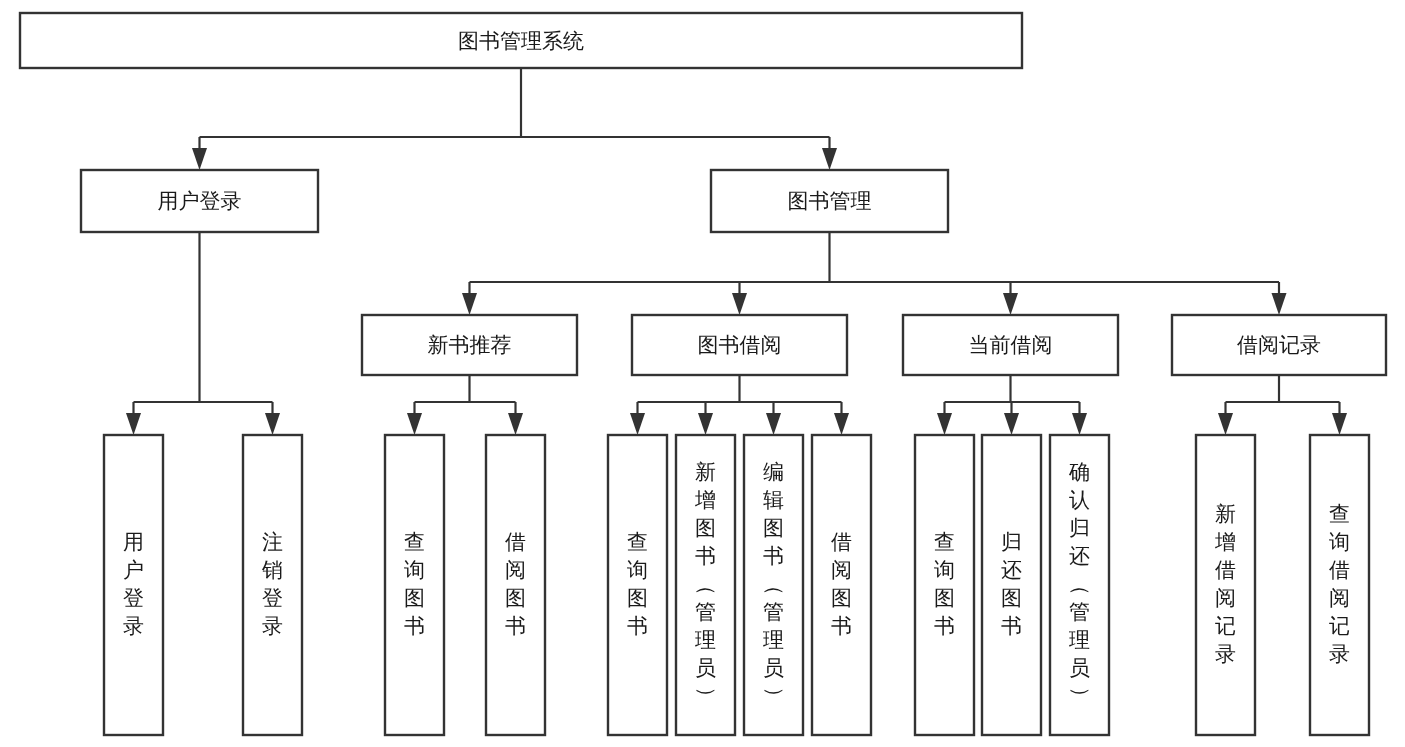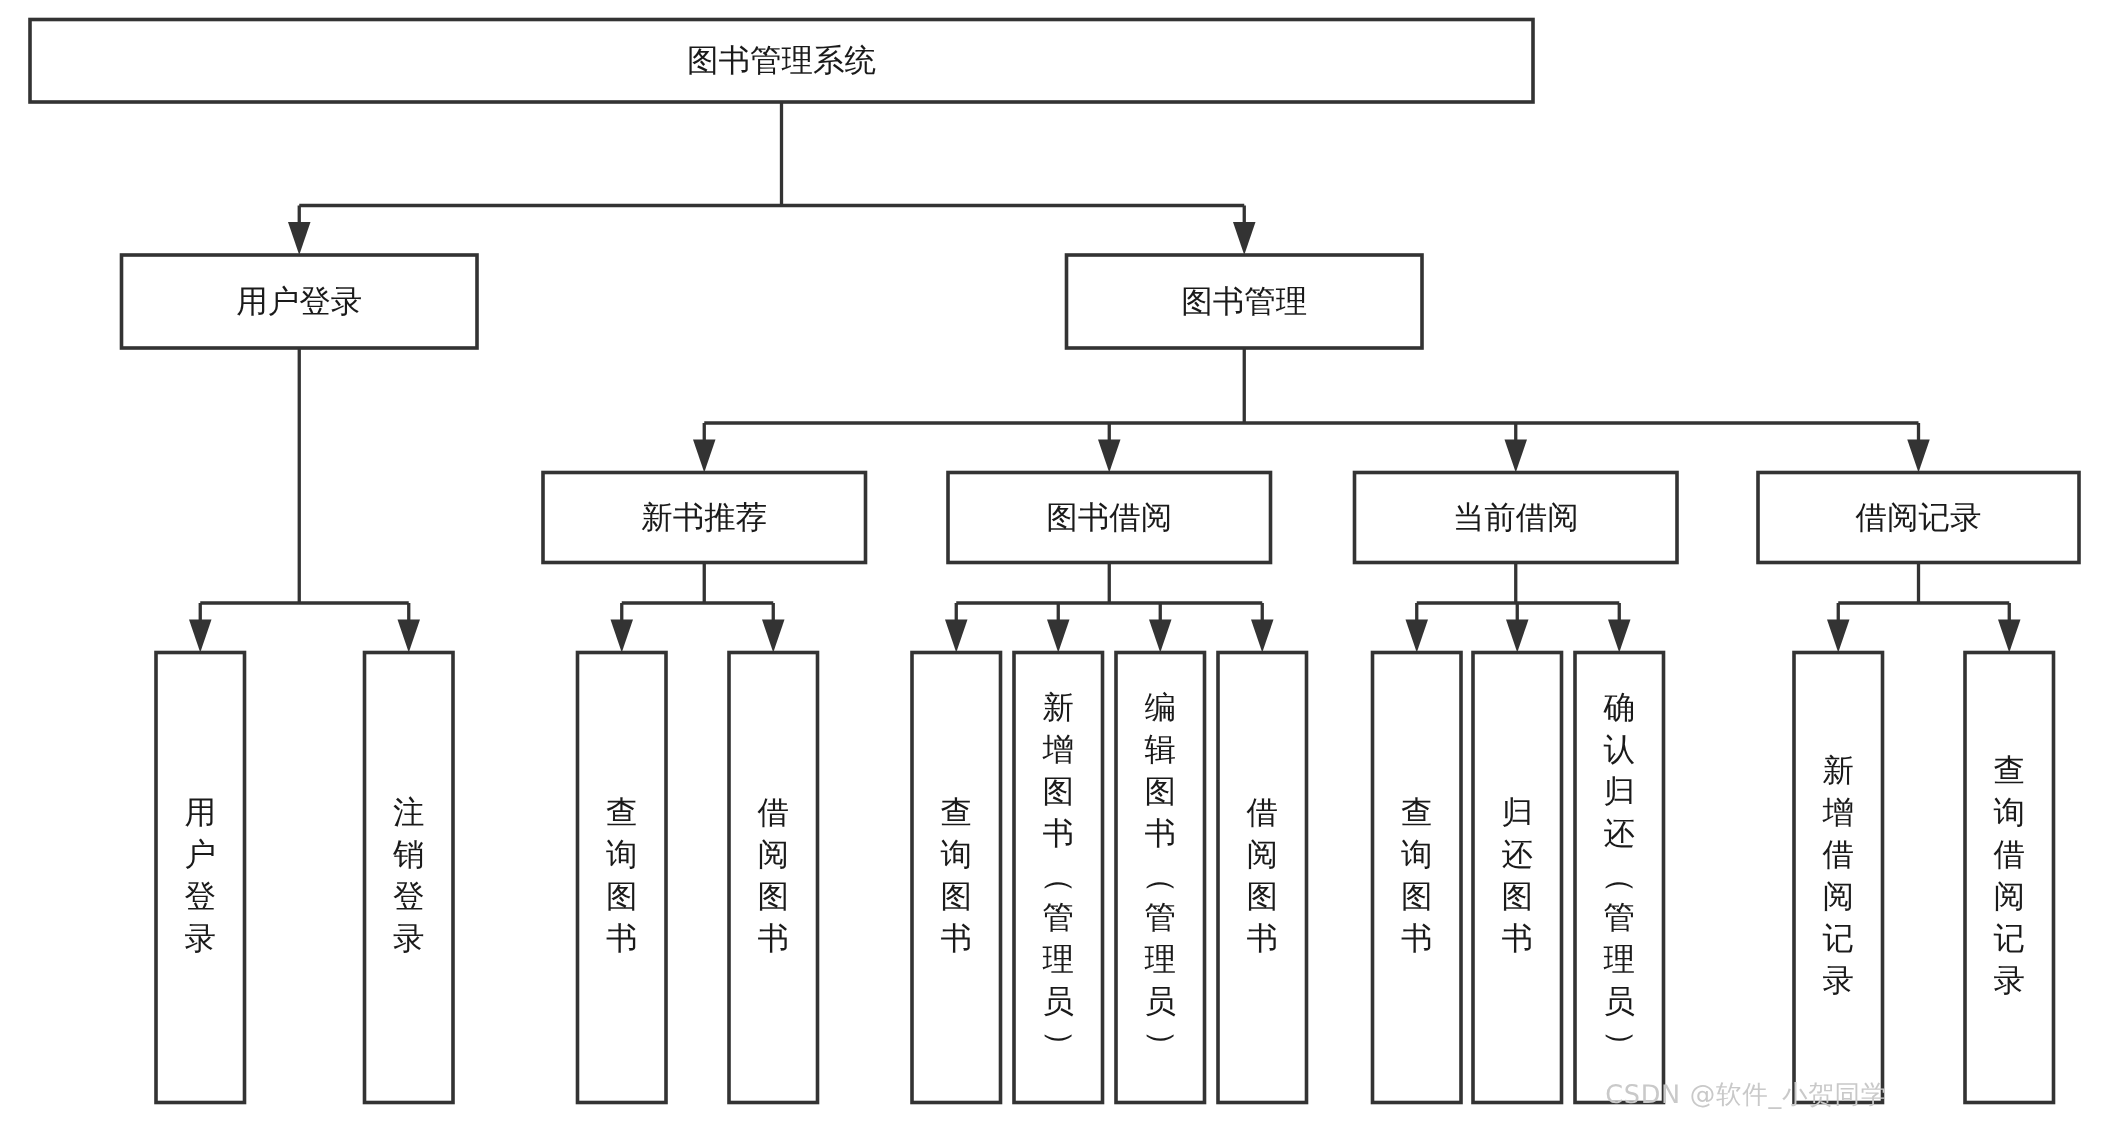--- a/index.html
+++ b/index.html
@@ -258,14 +258,13 @@
           <rect class="node-box" x="1310" y="435" width="59" height="300"></rect>
           <text class="node-label-v" x="1339.5" y="515" text-anchor="middle" dominant-baseline="middle">查</text>
           <text class="node-label-v" x="1339.5" y="543" text-anchor="middle" dominant-baseline="middle">询</text>
           <text class="node-label-v" x="1339.5" y="571" text-anchor="middle" dominant-baseline="middle">借</text>
           <text class="node-label-v" x="1339.5" y="599" text-anchor="middle" dominant-baseline="middle">阅</text>
           <text class="node-label-v" x="1339.5" y="627" text-anchor="middle" dominant-baseline="middle">记</text>
           <text class="node-label-v" x="1339.5" y="655" text-anchor="middle" dominant-baseline="middle">录</text>
         </g>
       </g>
     </svg>
-  <div class="watermark">CSDN @软件_小贺同学</div>
 </div>
 
 </body></html>

